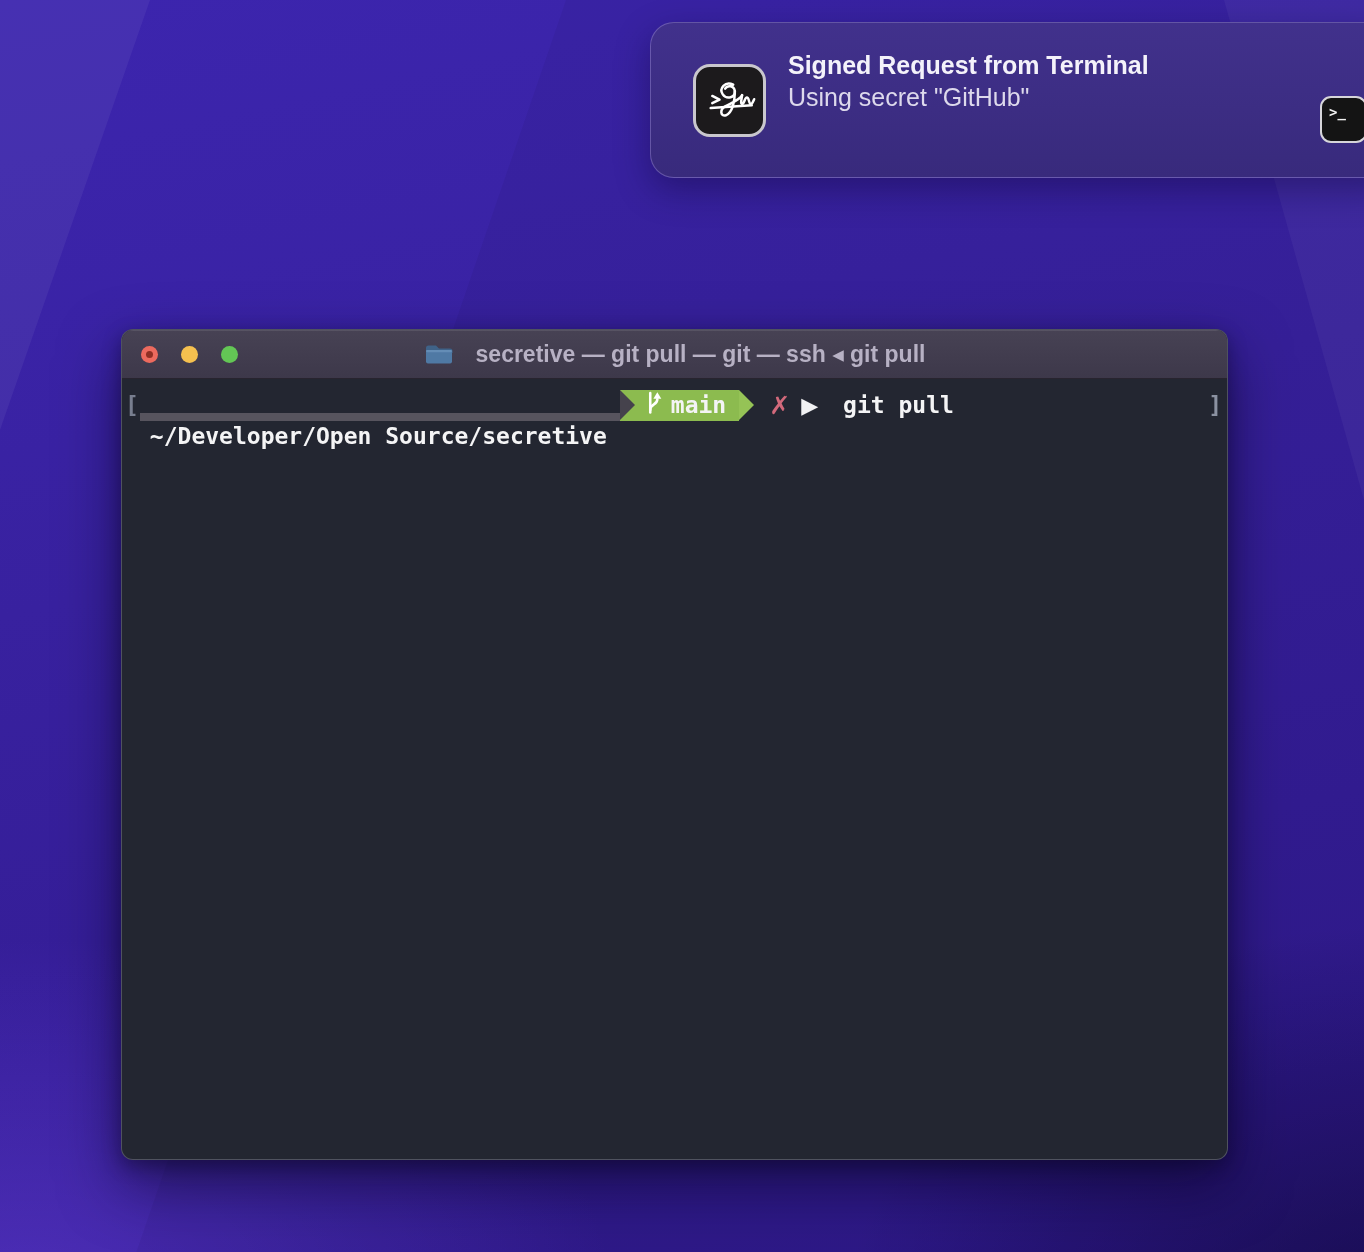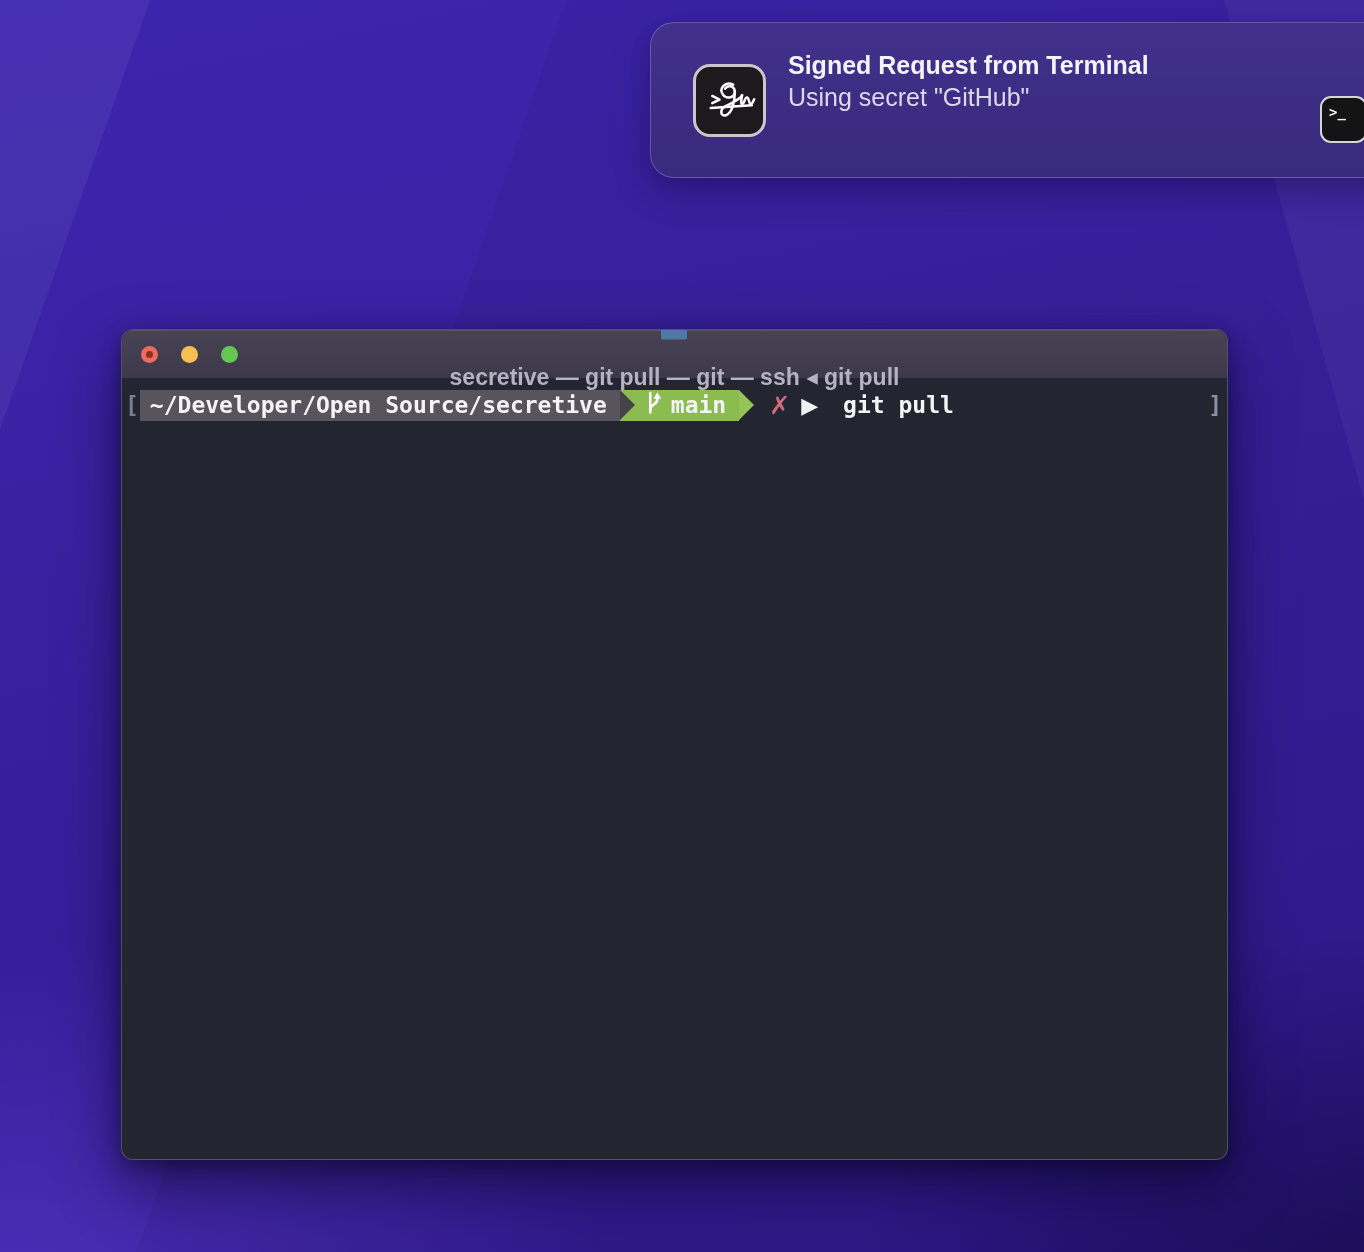--- a/index.html
+++ b/index.html
@@ -41,28 +41,28 @@
     border-bottom:1px solid #28242f;display:flex;align-items:center;position:relative;
     box-shadow:inset 0 1px 0 rgba(255,255,255,0.09);}
   .lights{position:absolute;left:19px;top:0;bottom:0;display:flex;align-items:center;gap:23px;}
   .light{width:17px;height:17px;border-radius:50%;padding:0;border:none;cursor:default;}
   .light.red{background:#ec6a5e;position:relative;}
   .light.red::after{content:"";position:absolute;left:5px;top:5px;width:7px;height:7px;
     border-radius:50%;background:#8e2f24;}
   .light.yellow{background:#f5c04f;}
   .light.green{background:#63c655;}
   .title-wrap{margin:0 auto;display:flex;align-items:center;gap:22px;
-    font-weight:bold;font-size:23px;color:#b7b1c4;flex-direction:column;}
+    font-weight:bold;font-size:23px;color:#b7b1c4;}
 
   .term-body{height:783px;padding-top:11px;box-sizing:border-box;
     font:bold 23px/31px "DejaVu Sans Mono",monospace;color:#f4f4f5;}
   .prompt-line{display:flex;align-items:stretch;height:31px;}
   .bracket{color:#787e8f;padding:0 1px 0 3px;}
   .bracket.right{margin-left:auto;padding-right:5px;color:#8b91a1;}
-  .seg-path{background:#57545e;padding:0 13px 0 10px;white-space:pre;}
+  .seg-path{background:#57545e;padding:8px 13px 0 10px;white-space:pre;margin-top:23px;}
   .seg-branch{background:#8cbb4f;display:flex;align-items:flex-start;padding-right:13px;}
   .tri{width:0;height:0;border-top:15.5px solid transparent;border-bottom:15.5px solid transparent;}
   .tri.sep-dark{border-left:15px solid #45424c;}
   .tri.sep-green{border-left:15px solid #95c356;}
   .branch-ic{margin:0 8px 0 11px;display:flex;align-items:center;}
   .status-x{margin-left:15px;color:#d2697b;font-family:"DejaVu Sans",sans-serif;font-size:25px;}
   .arrow{margin-left:11px;color:#f1f1f3;font-family:"DejaVu Sans",sans-serif;font-size:22px;}
   .command{margin-left:25px;white-space:pre;}
 </style>
 </head>

